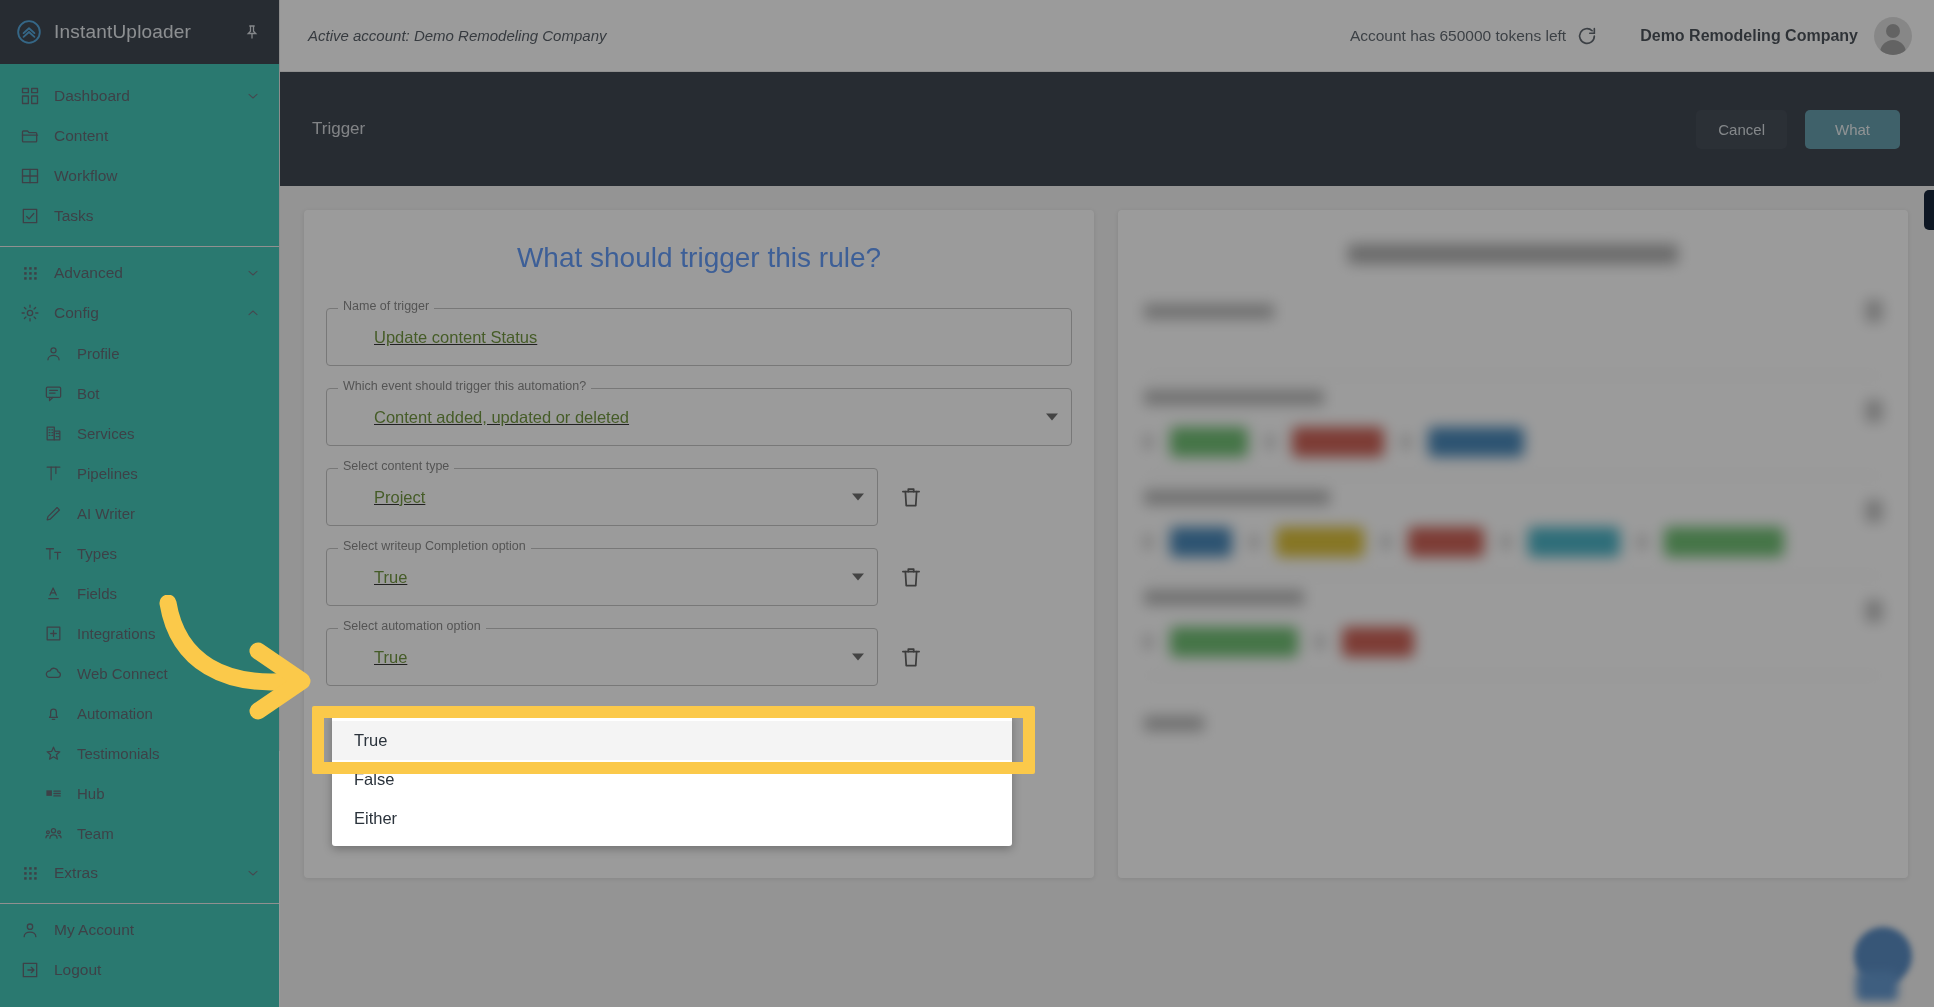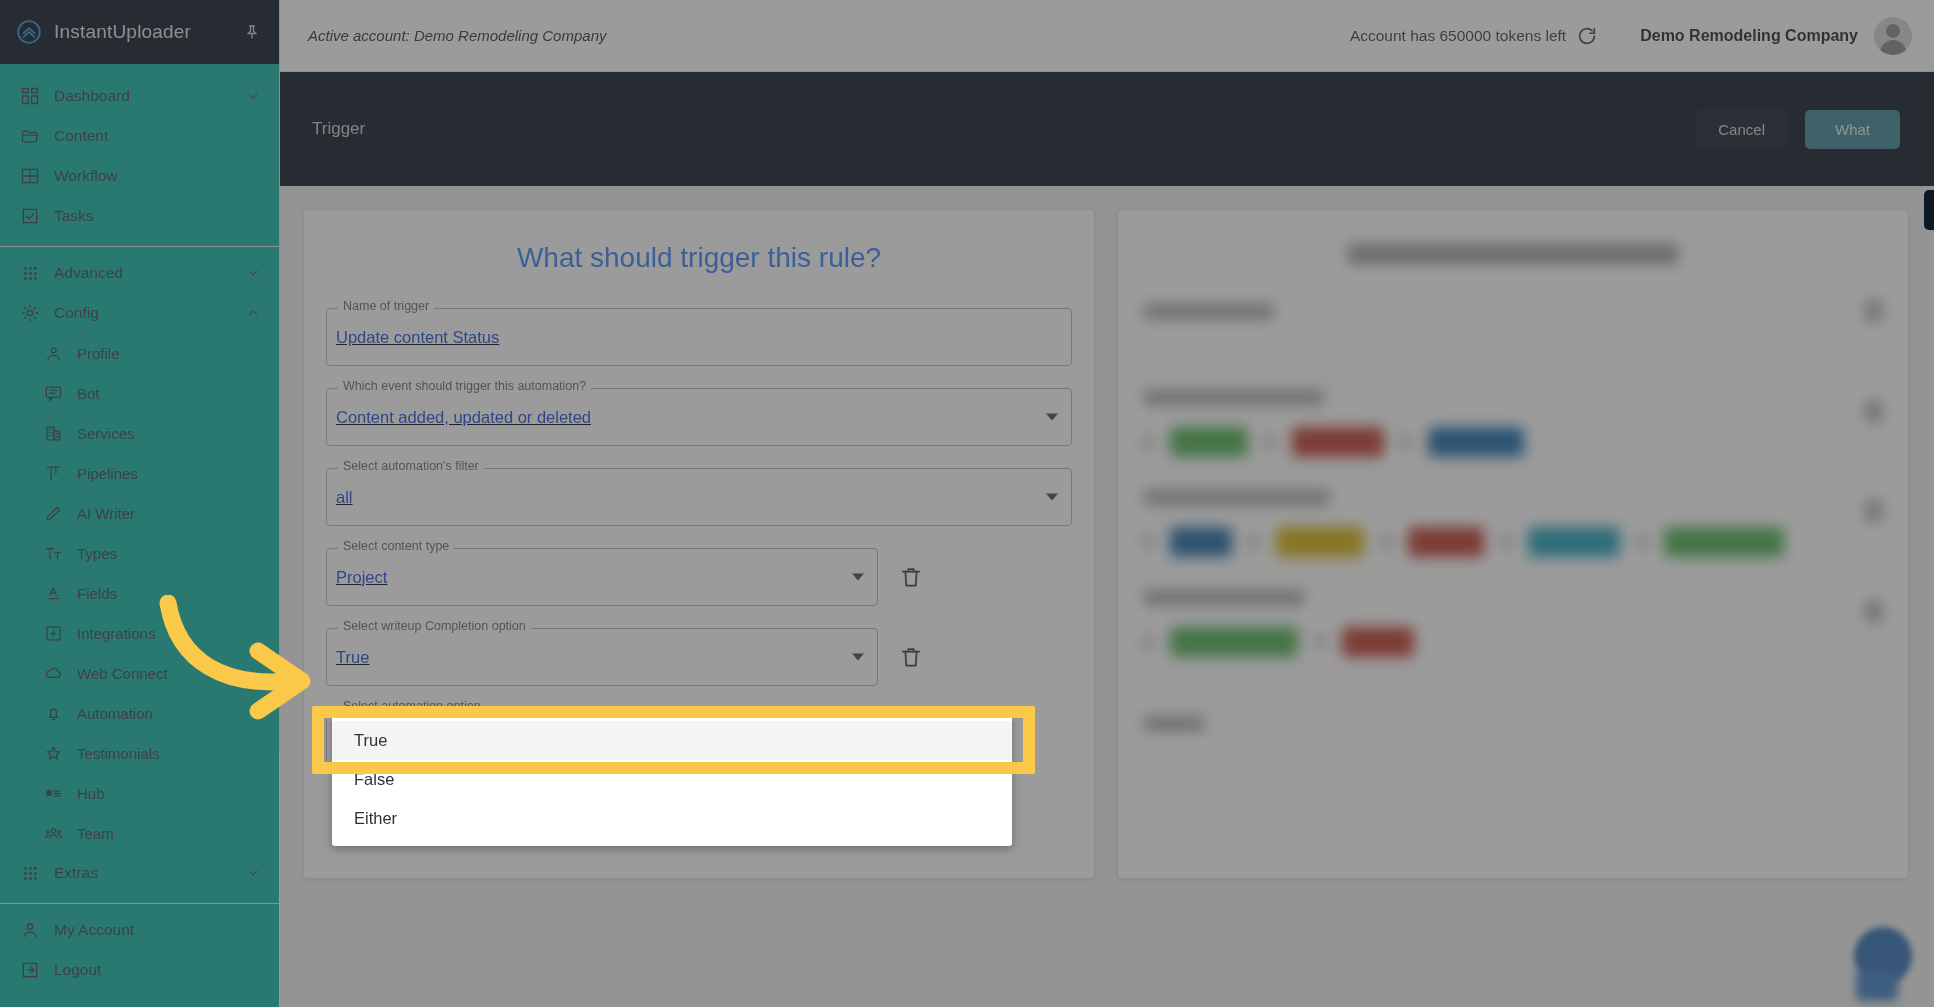--- a/index.html
+++ b/index.html
@@ -88,22 +88,22 @@
   .field { position: relative; flex: 1; }
   .field .notch {
     position: absolute; left: 0; right: 0; top: 0; bottom: 0;
     border: 1px solid #b6b6b6; border-radius: 4px; pointer-events: none;
   }
   .field .flabel {
     position: absolute; left: 12px; top: -9px; background: #ffffff;
     padding: 0 5px; font-size: 12.5px; color: #6b6b6b; white-space: nowrap;
   }
   .field .fval {
-    padding: 18px 34px 18px 10px; font-size: 16.5px; color: #1d4ed8;
-    min-height: 58px; display: flex; align-items: center;
+    padding: 18px 34px 18px 10px; font-size: 16.5px; color: #4d7c0f;
+    min-height: 58px; display: flex; align-items: center; margin-left: 38px;
   }
   .field .caret {
     position: absolute; right: 14px; top: 50%; transform: translateY(-50%);
     width: 0; height: 0; border-left: 6px solid transparent; border-right: 6px solid transparent;
     border-top: 7px solid #4a4a4a;
   }
   .trash { width: 26px; height: 58px; margin-left: 20px; display:flex; align-items:center; justify-content:center; color:#3b3b3b; cursor:pointer; flex:0 0 26px;}
 
   .field.narrow { max-width: 552px; }
 
@@ -442,28 +442,20 @@
             </div>
             <div class="fieldrow">
               <div class="field">
                 <div class="notch"></div>
                 <div class="flabel">Which event should trigger this automation?</div>
                 <div class="fval">Content added, updated or deleted</div>
                 <div class="caret"></div>
               </div>
             </div>
             <div class="fieldrow">
-              <div class="field">
-                <div class="notch"></div>
-                <div class="flabel">Select automation's filter</div>
-                <div class="fval">all</div>
-                <div class="caret"></div>
-              </div>
-            </div>
-            <div class="fieldrow">
               <div class="field narrow">
                 <div class="notch"></div>
                 <div class="flabel">Select content type</div>
                 <div class="fval">Project</div>
                 <div class="caret"></div>
               </div>
               <div class="trash">
                 <svg viewBox="0 0 24 24" fill="none" stroke="currentColor" stroke-width="1.6" stroke-linecap="round" stroke-linejoin="round">
                   <path d="M4.5 7h15"></path>
                   <path d="M9.5 7V4.8h5V7"></path>

